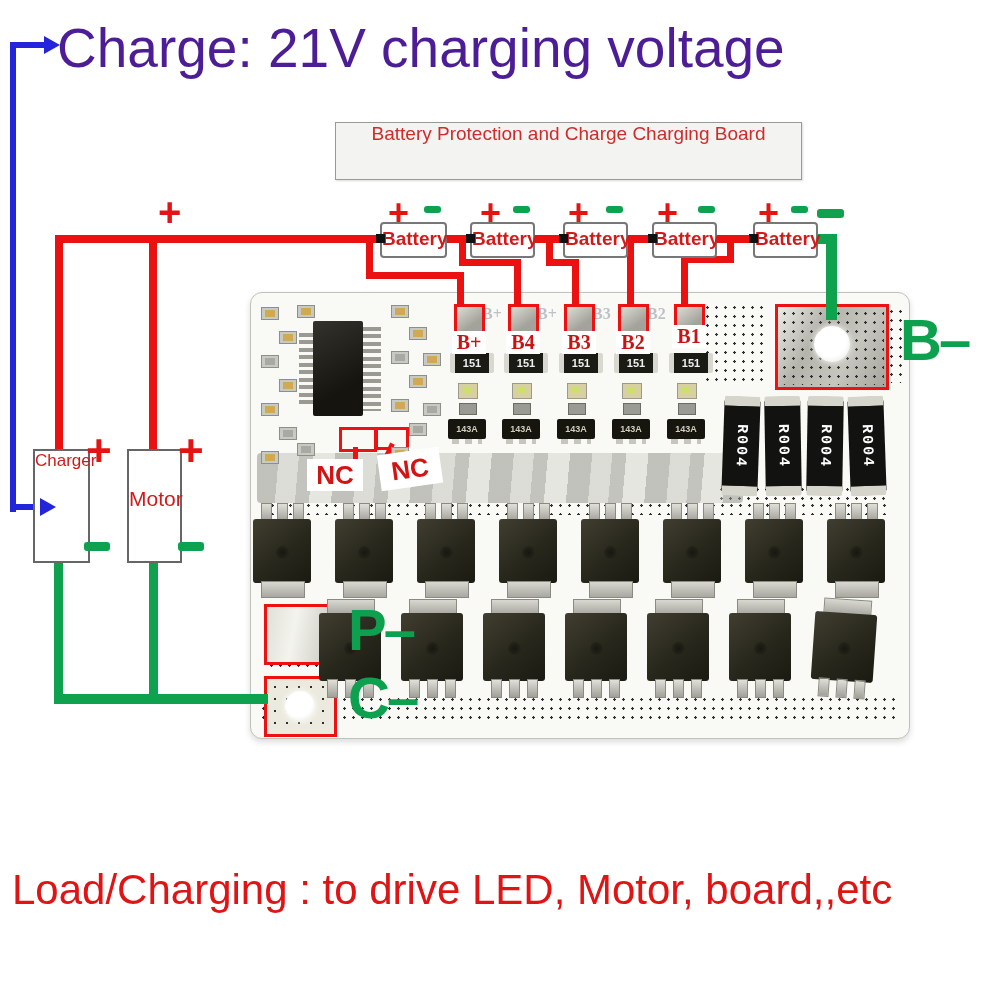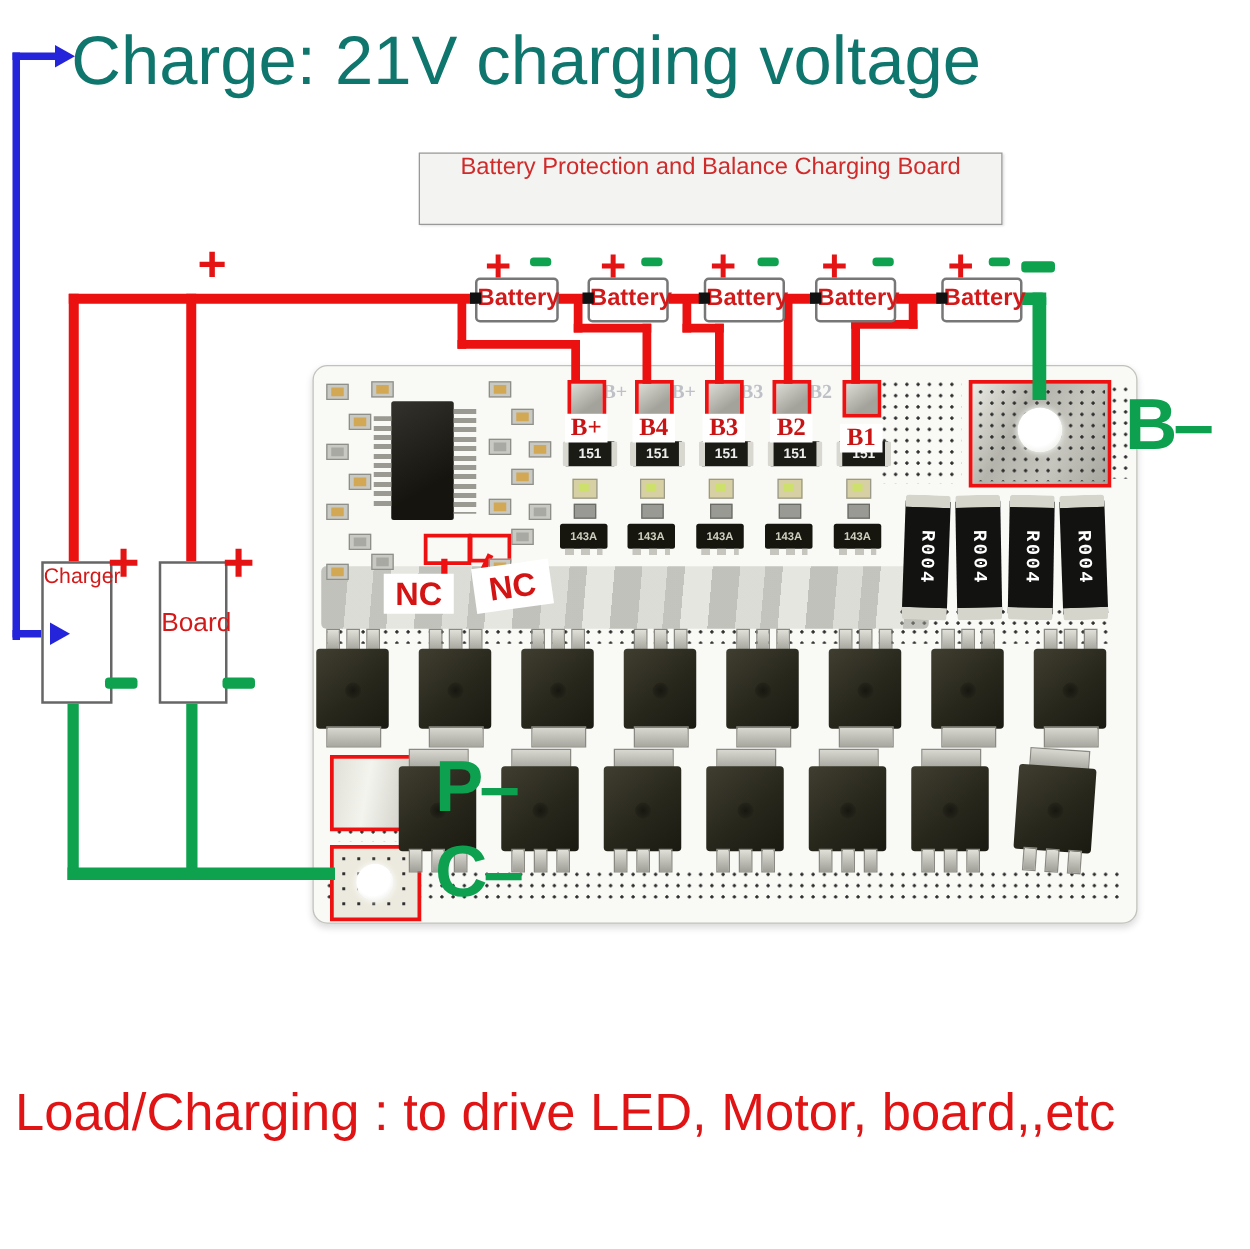--- a/index.html
+++ b/index.html
@@ -3,21 +3,21 @@
 <meta charset="utf-8">
 <style>
   html,body{margin:0;padding:0;background:#fff;}
   #canvas{position:relative;width:1000px;height:999px;background:#ffffff;overflow:hidden;
           font-family:"Liberation Sans",sans-serif;}
   .wire{position:absolute;}
   .rw{background:#ec1111;}
   .gw{background:#0ea24f;}
   .bw{background:#2424da;}
   
-  #title{position:absolute;left:57px;top:16px;font-size:55px;color:#0f766e;font-weight:500;letter-spacing:0px;white-space:nowrap;}
+  #title{position:absolute;left:57px;top:16px;font-size:55px;color:#4c1d95;font-weight:500;letter-spacing:0px;white-space:nowrap;}
   #bottom-text{position:absolute;left:12px;top:866px;font-size:42px;color:#e01414;font-weight:500;white-space:nowrap;letter-spacing:0px;}
   
   #info-box{position:absolute;left:335px;top:122px;width:465px;height:56px;background:#f3f3f1;
             border:1px solid #999;box-shadow:1px 1px 2px rgba(0,0,0,.15);text-align:center;color:#cf2b2b;}
   #info-box .l1{font-size:21px;margin-top:4px;}
   #info-box .l2{font-size:19px;}
   
   .batt{position:absolute;top:222px;height:32px;background:#fff;border:2px solid #777;border-radius:4px;
         color:#d31a1a;font-size:19px;font-weight:bold;text-align:center;line-height:30px;z-index:6;}
   .term{position:absolute;width:9px;height:9px;background:#111;z-index:7;}
@@ -71,21 +71,21 @@
   .arrow-r{position:absolute;width:0;height:0;border-top:9px solid transparent;border-bottom:9px solid transparent;border-left:16px solid #2424da;}
 </style>
 </head>
 <body>
 
 <div id="canvas">
 
   <div id="title">Charge: 21V charging voltage</div>
 
   <div id="info-box">
-    <div class="l2">Battery Protection and Balance Charging Board</div>
+    <div class="l2">Battery Protection and Charge Charging Board</div>
   </div>
 
   <div class="wire bw" style="left:10px;top:42px;width:6px;height:470px"></div>
   <div class="wire bw" style="left:10px;top:42px;width:34px;height:6px"></div>
   <div class="arrow-r" style="left:44px;top:36px"></div>
   <div class="wire bw" style="left:10px;top:504px;width:30px;height:6px"></div>
   <div class="arrow-r" style="left:40px;top:498px;z-index:8"></div>
 
   <div id="board">
 
@@ -110,21 +110,21 @@
     <div class="pad-hl padfill" style="left:203px;top:11px;width:25px;height:24px"></div>
     <div class="pad-hl padfill" style="left:257px;top:11px;width:25px;height:24px"></div>
     <div class="pad-hl padfill" style="left:313px;top:11px;width:25px;height:24px"></div>
     <div class="pad-hl padfill" style="left:367px;top:11px;width:25px;height:24px"></div>
     <div class="pad-hl padfill" style="left:423px;top:11px;width:25px;height:24px"></div>
 
     <div class="pad-label" style="left:201px;top:38px">B+</div>
     <div class="pad-label" style="left:255px;top:38px">B4</div>
     <div class="pad-label" style="left:311px;top:38px">B3</div>
     <div class="pad-label" style="left:365px;top:38px">B2</div>
-    <div class="pad-label" style="left:421px;top:46px">B1</div>
+    <div class="pad-label" style="left:421px;top:32px">B1</div>
 
     <div class="r151" style="left:199px;top:60px">151</div>
     <div class="r151" style="left:253px;top:60px">151</div>
     <div class="r151" style="left:308px;top:60px">151</div>
     <div class="r151" style="left:363px;top:60px">151</div>
     <div class="r151" style="left:418px;top:60px">151</div>
 
     <div class="led" style="left:207px;top:90px">
         <i></i>
       </div>
@@ -418,21 +418,21 @@
   <div class="dash" style="left:698px;top:206px;width:17px;height:7px"></div>
   <div class="dash" style="left:791px;top:206px;width:17px;height:7px"></div>
   <div class="dash" style="left:817px;top:209px;width:27px;height:9px"></div>
 
   <div class="plus" style="left:158px;top:190px;font-size:40px">+</div>
 
   <div class="devbox" style="left:33px;width:53px">
     <div style="font-size:17px">Charger</div>
   </div>
   <div class="devbox" style="left:127px;width:51px">
-    <div style="margin-top:36px;font-size:21px">Board</div>
+    <div style="margin-top:36px;font-size:21px">Motor</div>
   </div>
   <div class="plus" style="left:86px;top:426px;font-size:44px">+</div>
   <div class="plus" style="left:178px;top:426px;font-size:44px">+</div>
   <div class="dash" style="left:84px;top:542px;width:26px;height:9px"></div>
   <div class="dash" style="left:178px;top:542px;width:26px;height:9px"></div>
 
   <div id="bottom-text">Load/Charging : to drive LED, Motor, board,,etc</div>
 </div>
 
 </body></html>

